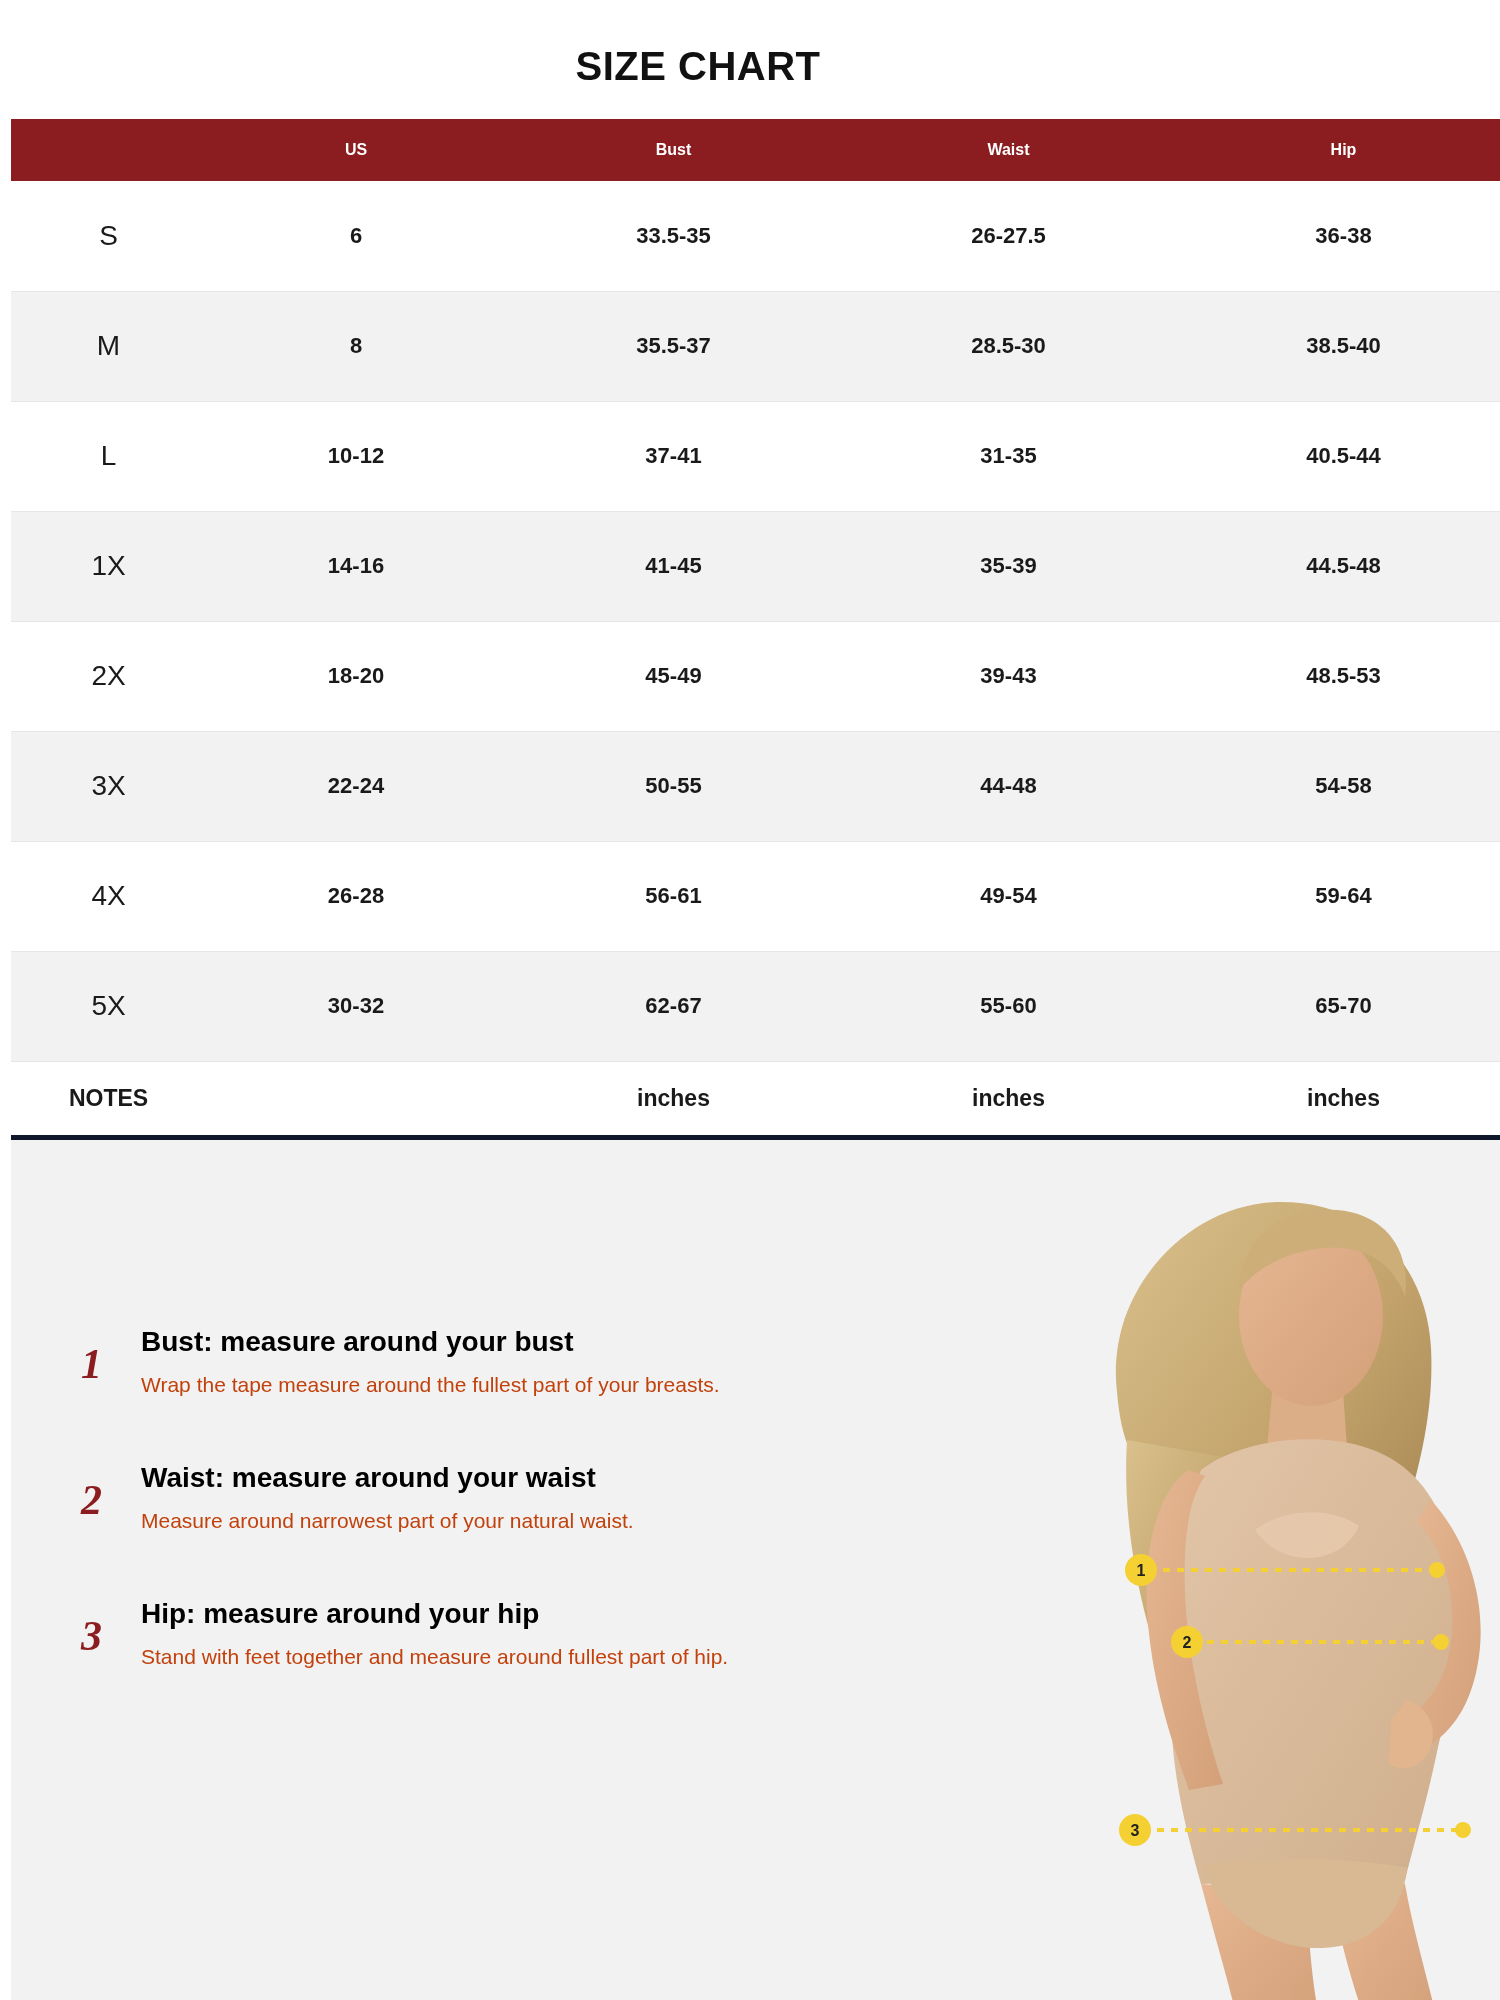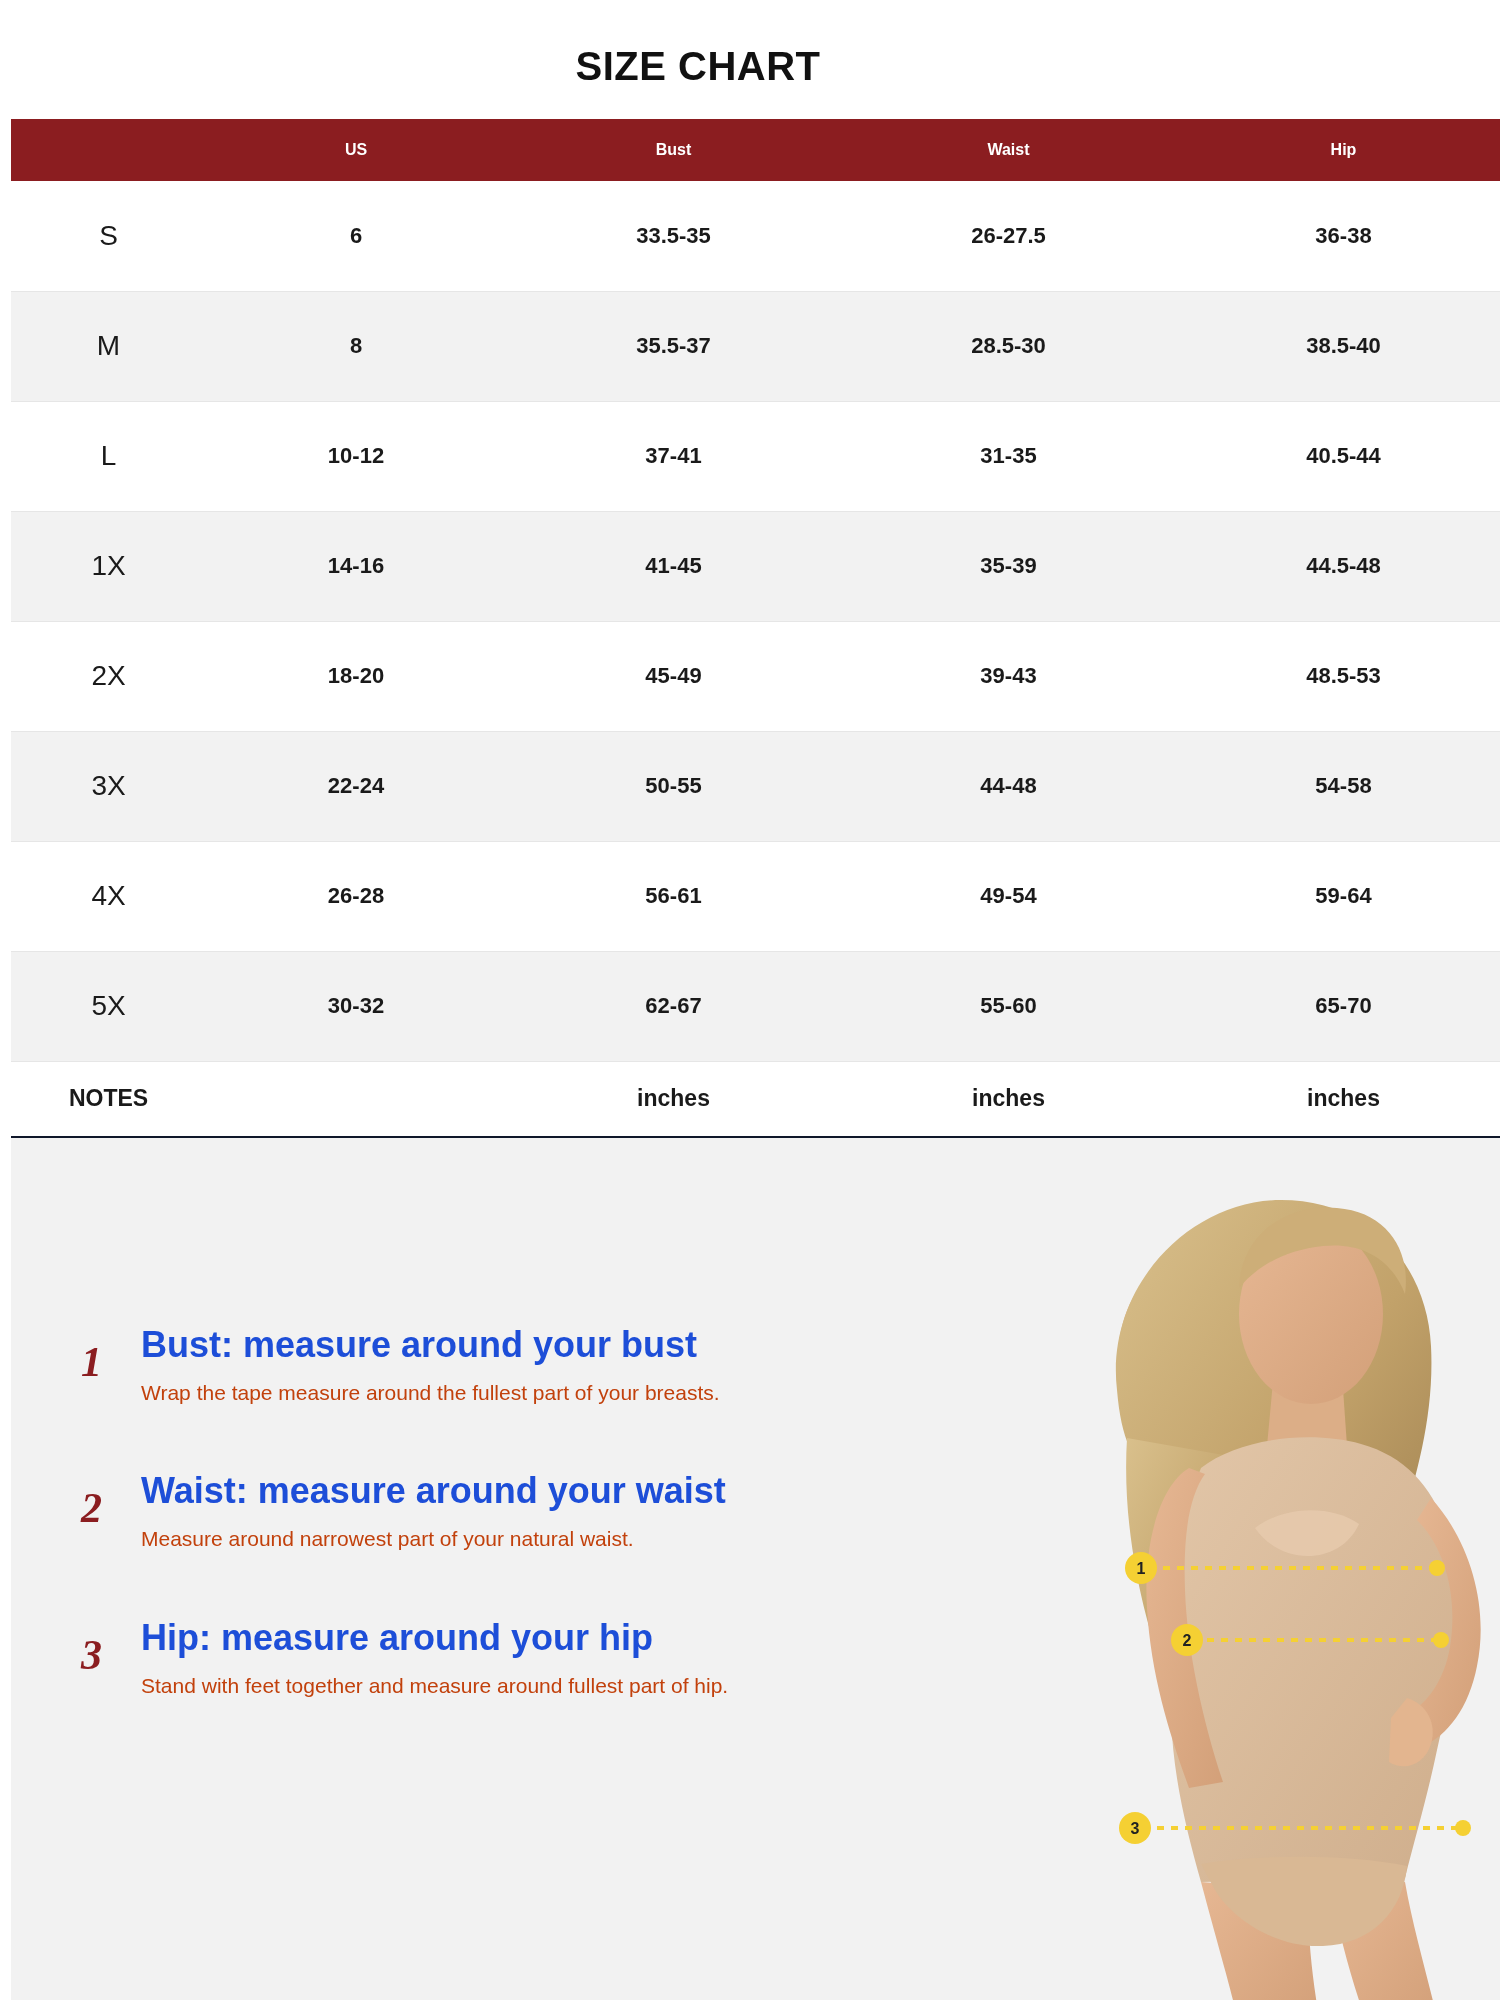--- a/index.html
+++ b/index.html
@@ -67,21 +67,21 @@
   .col-hip  { width: 335px; }
 
   td.size-cell {
     font-size: 28px;
     font-weight: 500;
   }
   tr.notes-row td {
     height: 76px;
     font-size: 23px;
     font-weight: 600;
-    border-bottom: 2px solid #0f172a;
+    border-bottom: 5px solid #0f172a;
   }
   tr.notes-row td.size-cell {
     font-size: 23px;
     font-weight: 600;
   }
 
   
   .lower {
     position: relative;
     width: 1500px;
@@ -106,23 +106,23 @@
     position: absolute;
     left: 0;
     top: 14px;
     font-family: "Liberation Serif", serif;
     font-style: italic;
     font-size: 42px;
     font-weight: 700;
     color: #8b1d20;
   }
   .step-title {
-    font-size: 36px;
+    font-size: 28px;
     font-weight: 700;
-    color: #1d4ed8;
+    color: #000000;
     margin-bottom: 12px;
   }
   .step-desc {
     font-size: 21px;
     line-height: 1.45;
     color: #c2410c;
     font-weight: 400;
   }
 
   

